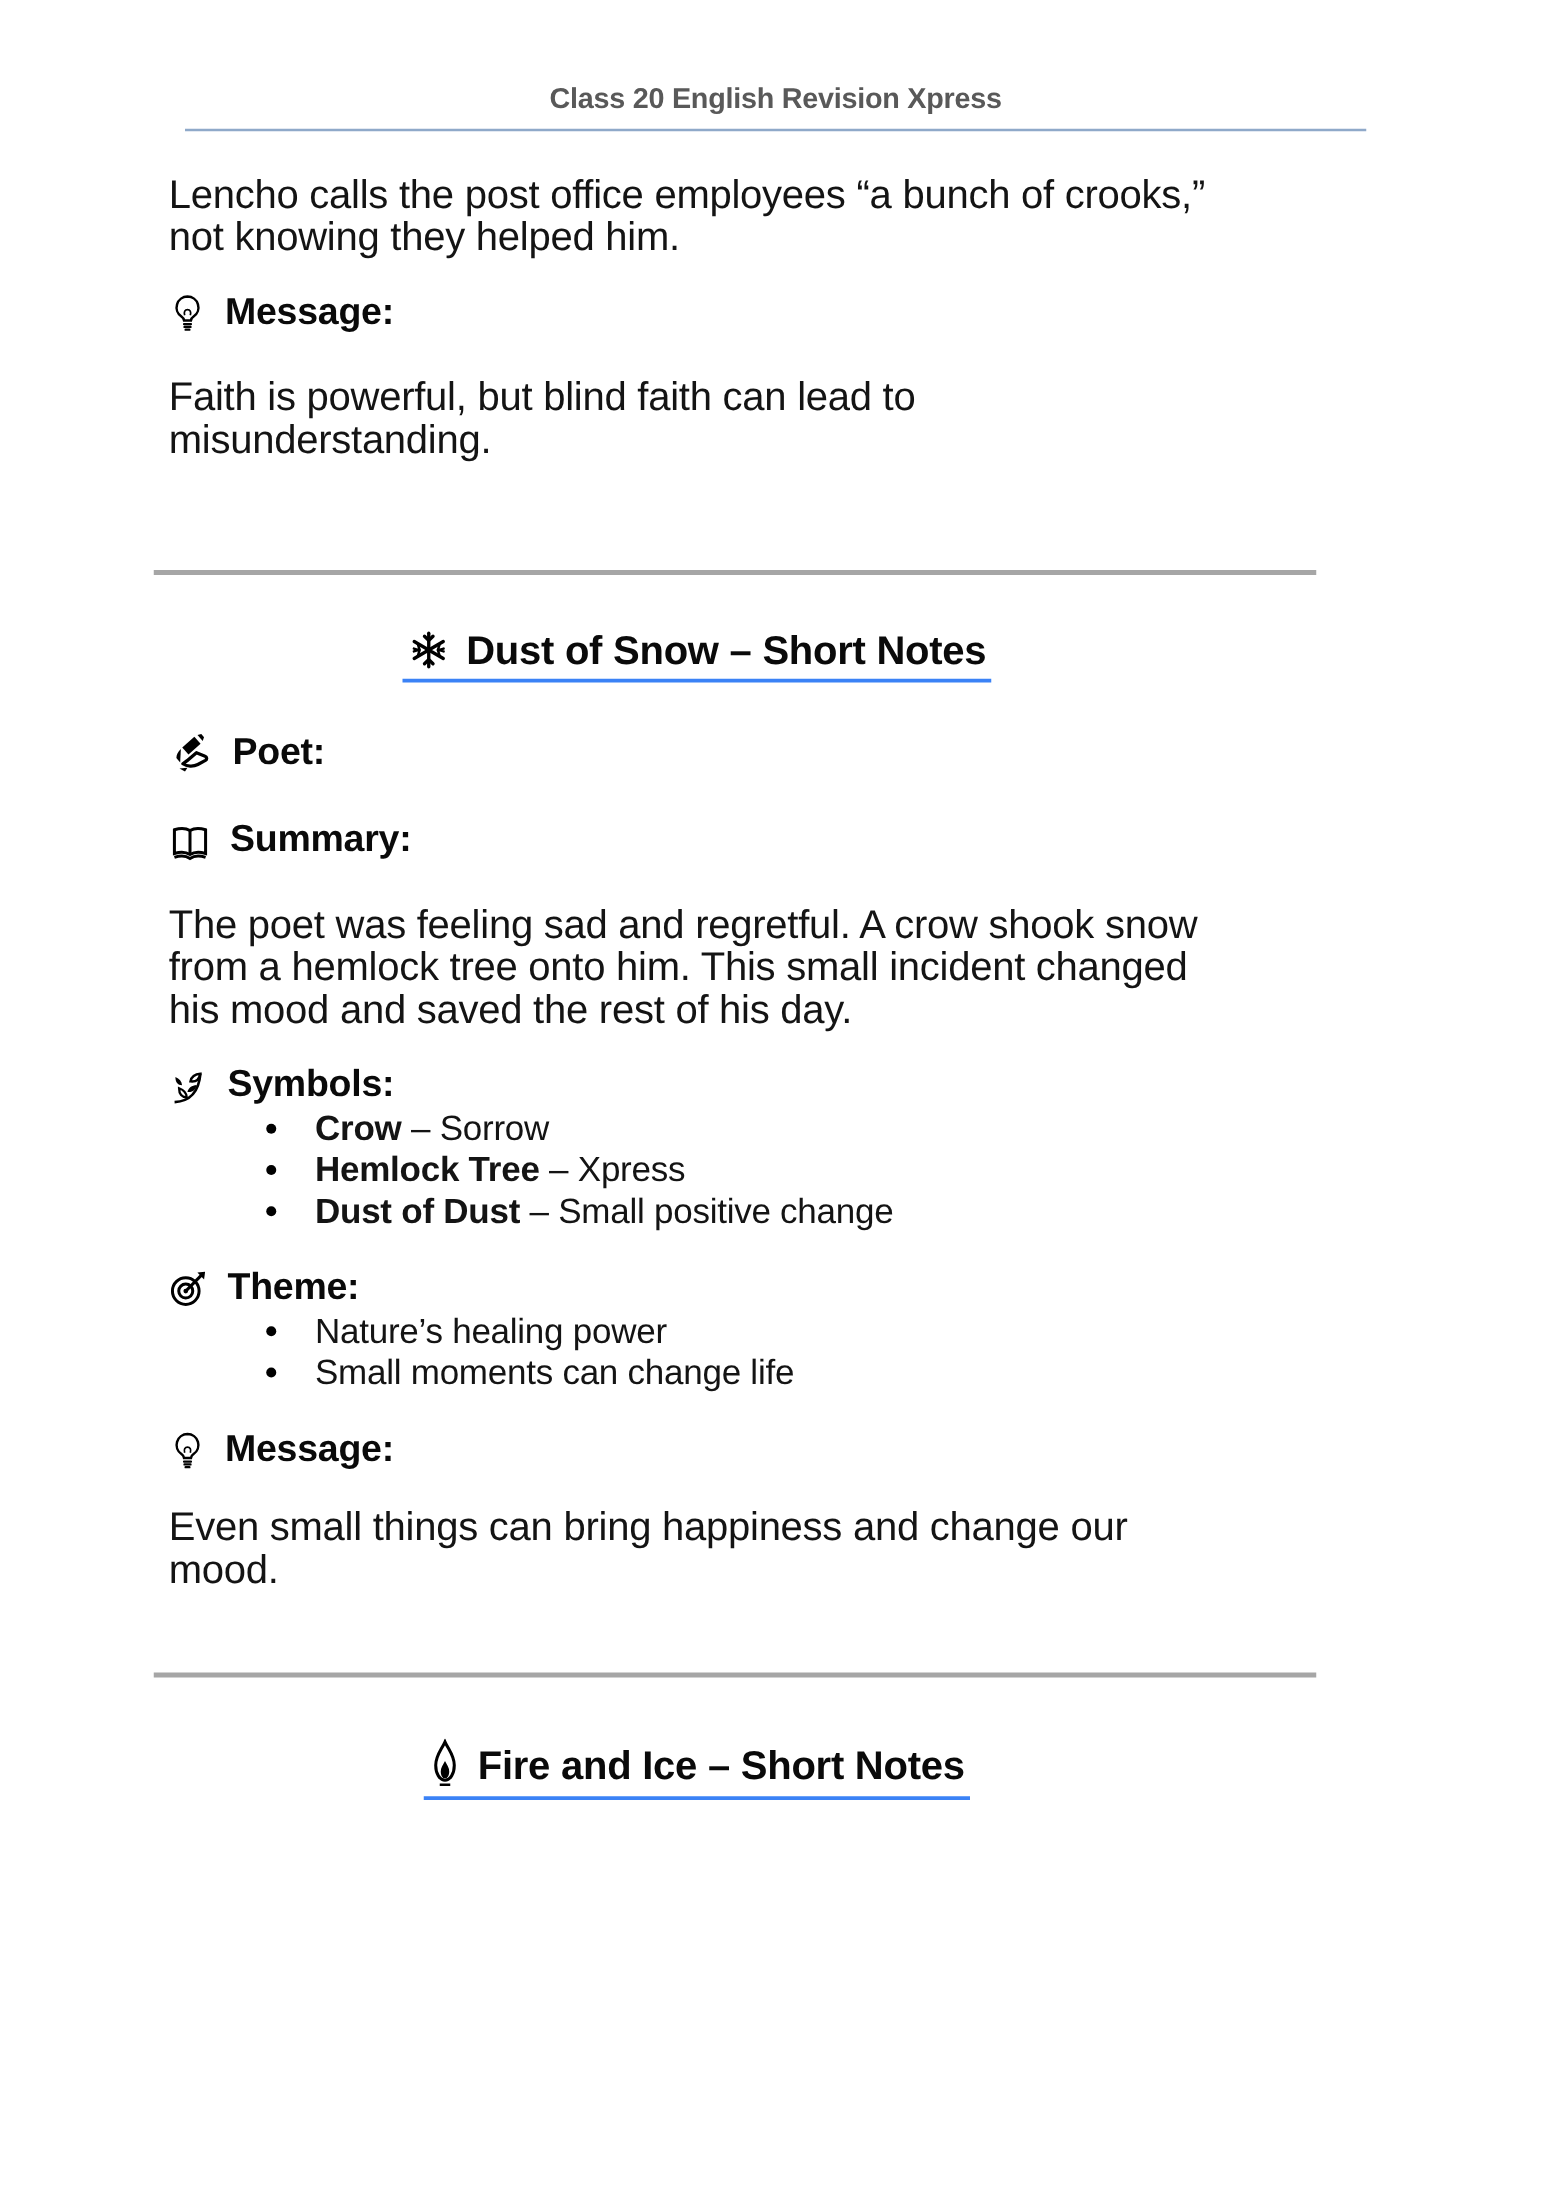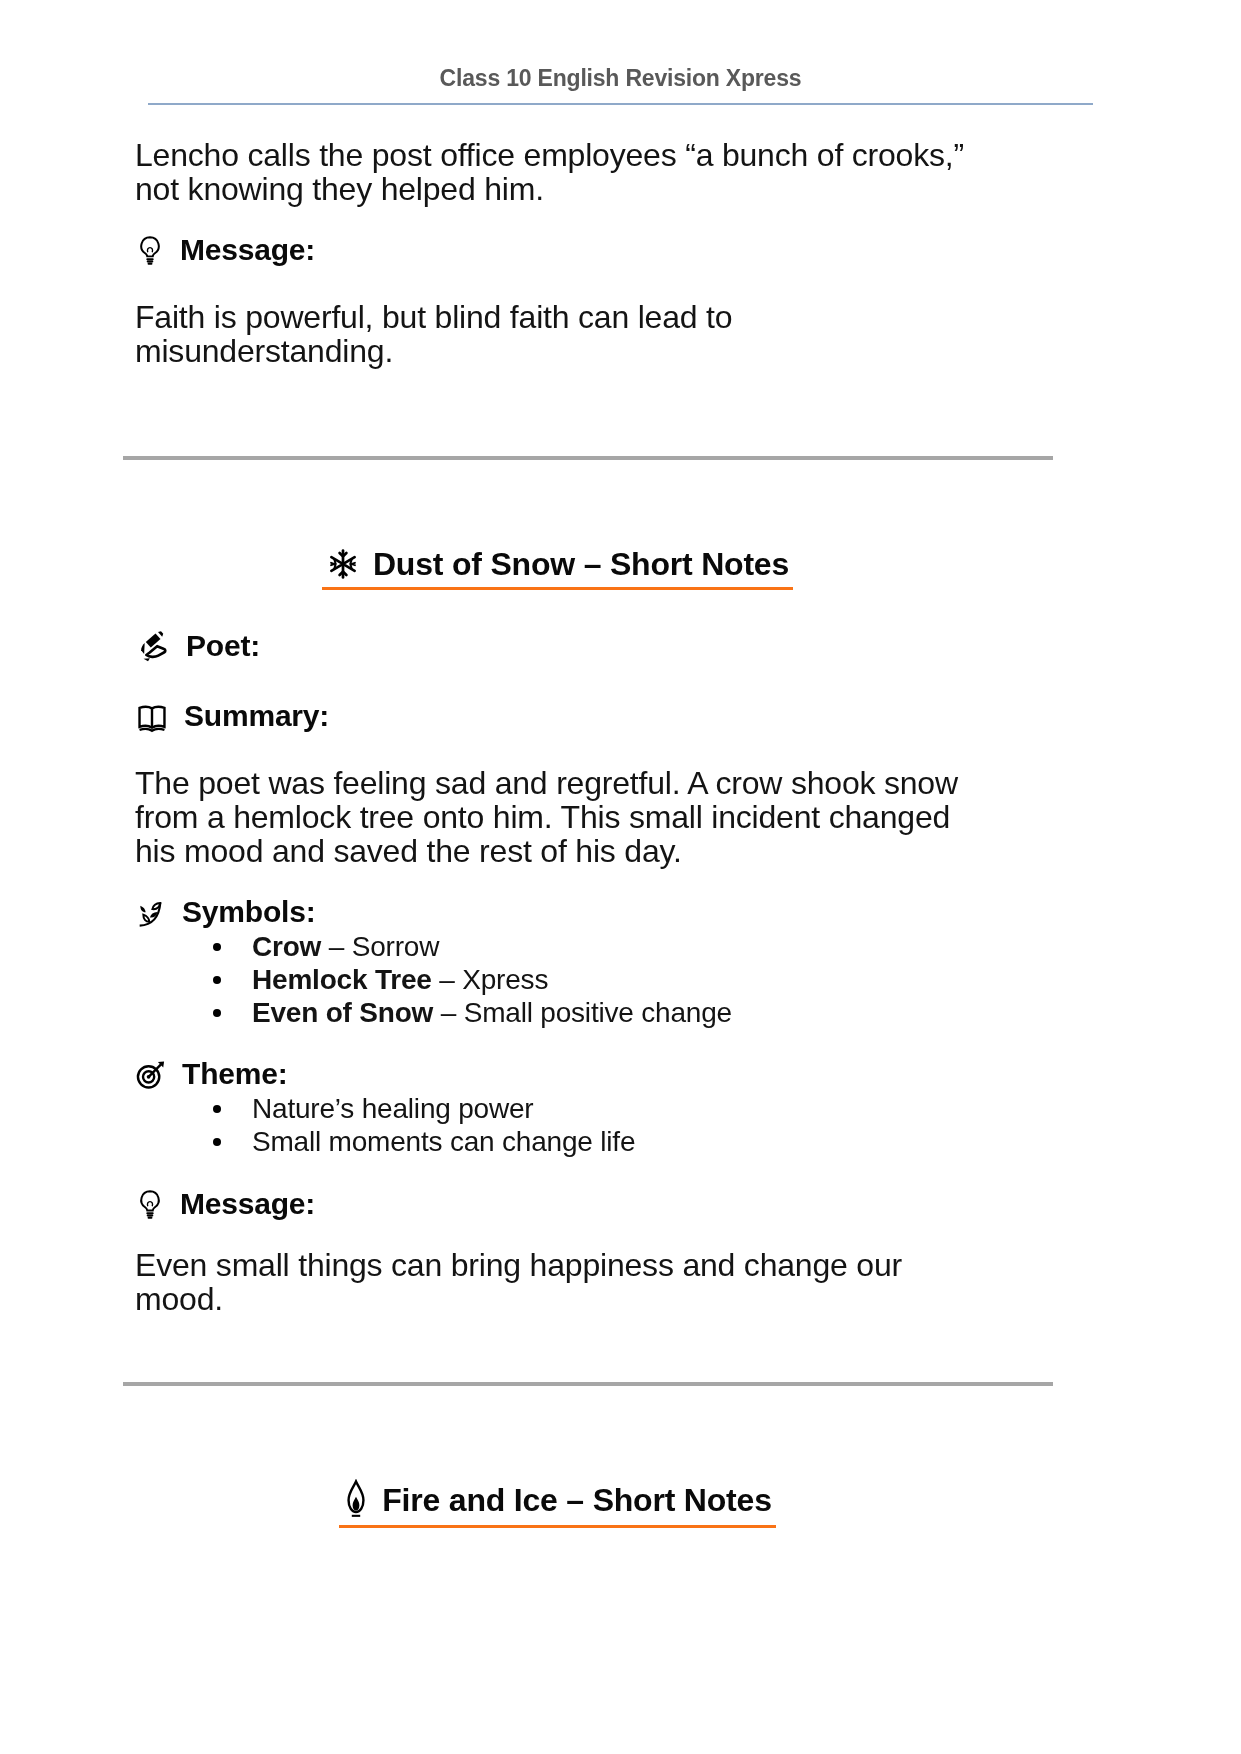--- a/index.html
+++ b/index.html
@@ -44,21 +44,21 @@
   .h-theme{margin-top:27px;}
   .h-msg2{margin-top:28px;}
 
   .divider{border:none;height:4px;background:#a6a6a6;width:930px;margin:0;margin-left:-12px;}
   .div-1{margin-top:88px;}
   .div-2{margin-top:66px;}
 
   .big-head{display:flex;justify-content:center;margin-top:41px;}
   .big-head .wrap{
     display:inline-flex;align-items:center;gap:13px;
-    border-bottom:3px solid #f97316;padding:0 4px 4px 4px;margin-top:44px;
+    border-bottom:3px solid #3b82f6;padding:0 4px 4px 4px;
   }
   .big-head .txt{
     font-size:32px;font-weight:bold;color:#0a0a0a;line-height:38px;letter-spacing:-0.2px;
   }
   .bh-2{margin-top:49px;}
 
   ul.blist{list-style:none;margin:0;padding:0;font-size:28px;line-height:33px;letter-spacing:-0.2px;color:#141414;}
   ul.blist li{position:relative;padding-left:117px;}
   ul.blist li::before{
     content:"";position:absolute;left:78px;top:13px;width:8px;height:8px;border-radius:50%;background:#000;
@@ -68,21 +68,21 @@
   .term{font-weight:bold;}
 
   svg{display:block;}
 </style>
 </head>
 <body>
 
 <div class="page">
 
   <div class="doc-header">
-    <div class="title">Class 10 English Revision Xpress</div>
+    <div class="title">Class 20 English Revision Xpress</div>
     <div class="header-rule"></div>
   </div>
 
   <div class="content">
 
     <div class="para p-lencho">Lencho calls the post office employees “a bunch of crooks,”
 not knowing they helped him.</div>
 
     <div class="sec-head h-msg1">
       <span class="ico">
@@ -154,21 +154,21 @@
           <path d="M6.2 13.2c2.8 1 4.4 2.8 4.6 5.4-2.9 0-4.6-1.9-4.6-5.4z" fill="none" stroke="#000" stroke-width="1.4"></path>
           <path d="M4 6.5c2.4 1 3.8 2.6 4 4.9-2.6 0-4-1.7-4-4.9z" fill="#000"></path>
         </svg>
       </span>
       <span>Symbols:</span>
     </div>
 
     <ul class="blist l-symbols">
       <li><span class="term">Crow</span> <span>– Sorrow</span></li>
       <li><span class="term">Hemlock Tree</span> <span>– Xpress</span></li>
-      <li><span class="term">Even of Snow</span> <span>– Small positive change</span></li>
+      <li><span class="term">Dust of Dust</span> <span>– Small positive change</span></li>
     </ul>
 
     <div class="sec-head h-theme">
       <span class="ico">
         <svg width="32" height="34" viewBox="0 0 24 24">
           <circle cx="10.2" cy="13.4" r="8" fill="none" stroke="#000" stroke-width="1.8"></circle>
           <circle cx="10.2" cy="13.4" r="4.2" fill="none" stroke="#000" stroke-width="1.8"></circle>
           <circle cx="10.2" cy="13.4" r="1.4" fill="#000"></circle>
           <path d="M10.2 13.4L19.5 4" stroke="#000" stroke-width="1.8"></path>
           <path d="M17.2 2.2l4.6-.4-.6 4.6-4-4.2z" fill="#000"></path>

